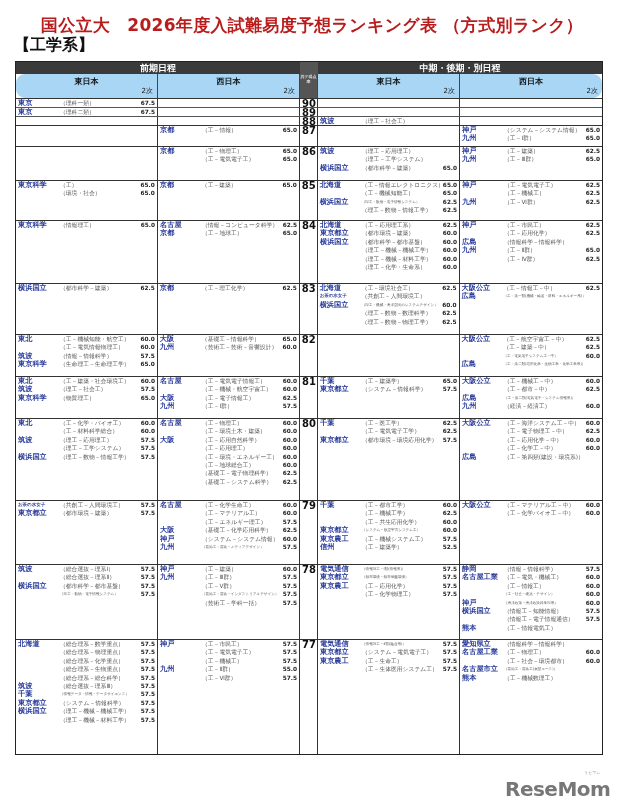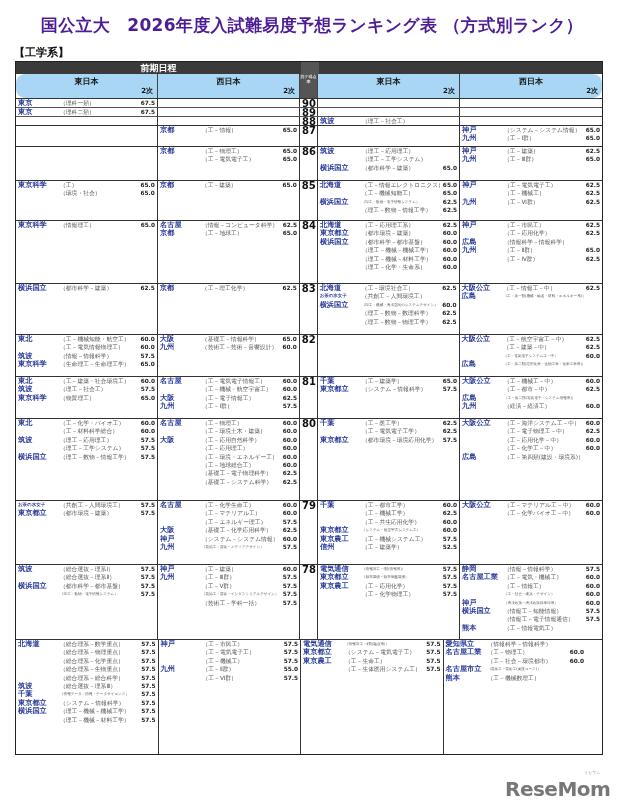--- a/index.html
+++ b/index.html
@@ -1,28 +1,28 @@
 <!DOCTYPE html>
 <html><head>
 <meta charset="utf-8">
 <style>
   * { box-sizing: border-box; margin: 0; padding: 0; }
   html, body { width: 617px; height: 810px; background: #ffffff; overflow: hidden; }
   body { font-family: "DejaVu Sans", "Liberation Sans", sans-serif; color: #222; position: relative; }
-  .title { position: absolute; top: 14px; left: 0; width: 617px; text-align: center; font-size: 17px; font-weight: bold; letter-spacing: 0.3px; color: #4c1d95; padding-left: 7px; }
-  .section { position: absolute; top: 45px; left: 14px; font-size: 11px; font-weight: bold; color: #111; }
+  .title { position: absolute; top: 14px; left: 0; width: 617px; text-align: center; font-size: 17px; font-weight: bold; letter-spacing: 0.3px; color: #b91c1c; padding-left: 7px; }
+  .section { position: absolute; top: 35px; left: 14px; font-size: 16px; font-weight: bold; color: #111; }
   .grid { position: absolute; left: 15px; top: 61px; width: 588px; border: 1.5px solid #222; }
   .hdr-dark { display: flex; height: 12px; background: #3a3a3a; color: #fff; font-size: 9px; font-weight: bold; }
   .hdr-dark .half { width: 285px; text-align: center; line-height: 12px; }
   .hdr-dark .sc { width: 18px; background: #555; }
   .hdr-blue { display: flex; height: 24px; background: #a9d6f5; font-size: 8px; font-weight: bold; color: #111; border-radius: 9px; }
   .hdr-blue .col { width: 142.5px; position: relative; border-right: 1px solid #444; }
   .hdr-blue .col:last-child { border-right: none; }
   .hdr-blue .col .reg { position: absolute; top: 2px; left: 0; width: 100%; text-align: center; }
-  .hdr-blue .col .ji { position: absolute; bottom: 2px; right: 4px; font-weight: bold; font-size: 7px; }
+  .hdr-blue .col .ji { position: absolute; bottom: 2px; right: 4px; font-weight: normal; font-size: 7px; }
   .hdr-blue .sc { width: 18px; background: #555; color: #ddd; font-size: 4px; line-height: 4.5px; text-align: center; padding-top: 1px; border-right: 1px solid #444; }
   .row { display: flex; border-top: 1.5px solid #333; }
   .row.thin { border-top: 1px solid #555; }
   .cell { width: 142.5px; border-right: 1.5px solid #333; padding: 0 2px 1px 2px; }
   .cell:last-child { border-right: none; }
   .scc { width: 18px; border-right: 1.5px solid #333; font-size: 10px; font-weight: bold; padding-left: 2px; line-height: 9px; color: #111; }
   .ent { display: flex; height: 8.4px; line-height: 8.4px; font-size: 6px; white-space: nowrap; }
   .ent .u { width: 42px; color: #2a3c9c; font-weight: bold; font-size: 7.2px; overflow: visible; }
   .ent .u.sm { font-size: 4.5px; }
   .ent .d { flex: 1; color: #555; overflow: hidden; font-size: 5.8px; }
@@ -34,20 +34,21 @@
 </head>
 <body>
 
 <div class="title">国公立大　2026年度入試難易度予想ランキング表 （方式別ランク）</div>
 <div class="section">【工学系】</div>
 
 <div class="grid">
   <div class="hdr-dark">
     <div class="half">前期日程</div>
     <div class="sc"></div>
+    <div class="half">中期・後期・別日程</div>
   </div>
   <div class="hdr-blue">
     <div class="col">
       <div class="reg">東日本</div>
       <div class="ji">2次</div>
     </div>
     <div class="col">
       <div class="reg">西日本</div>
       <div class="ji">2次</div>
     </div>
@@ -900,20 +901,21 @@
             <span class="u">九州</span>
             <span class="d">（工－Ⅱ群）</span>
             <span class="s">55.0</span>
           </div>
           <div class="ent">
             <span class="u"></span>
             <span class="d">（工－Ⅵ群）</span>
             <span class="s">57.5</span>
           </div>
         </div>
+        <div class="scc">77</div>
         <div class="cell">
           <div class="ent">
             <span class="u">電気通信</span>
             <span class="d xs">（情報理工－Ⅱ類(融合系)）</span>
             <span class="s">57.5</span>
           </div>
           <div class="ent">
             <span class="u">東京都立</span>
             <span class="d">（システム－電気電子工）</span>
             <span class="s">57.5</span>

